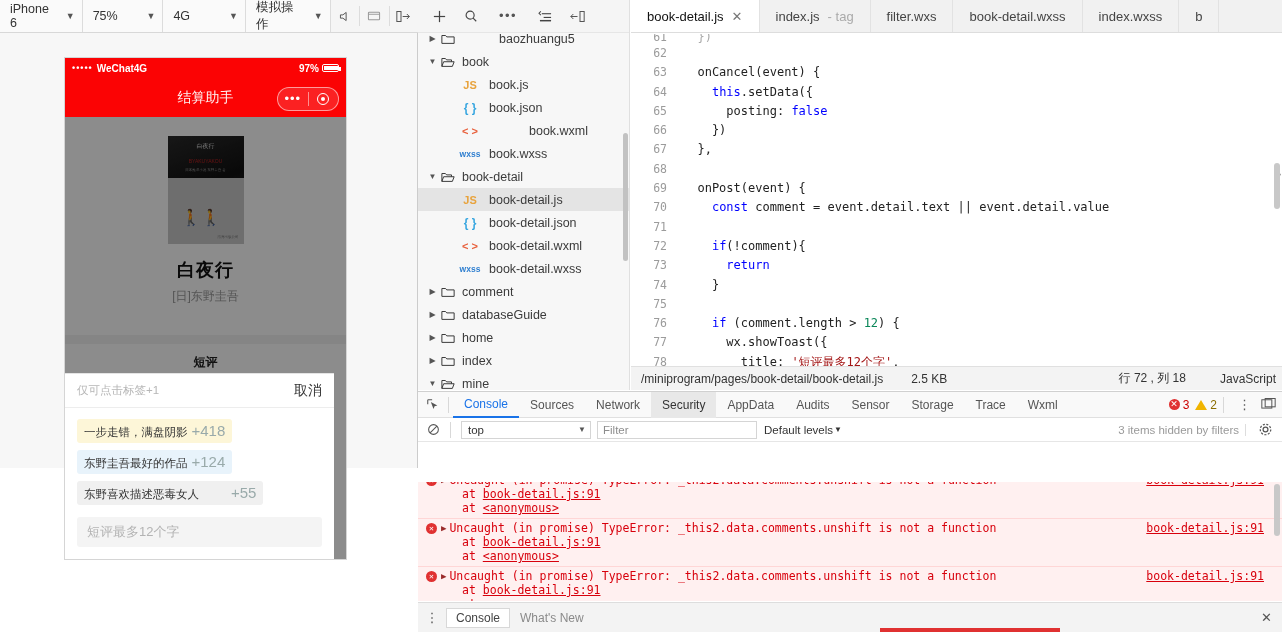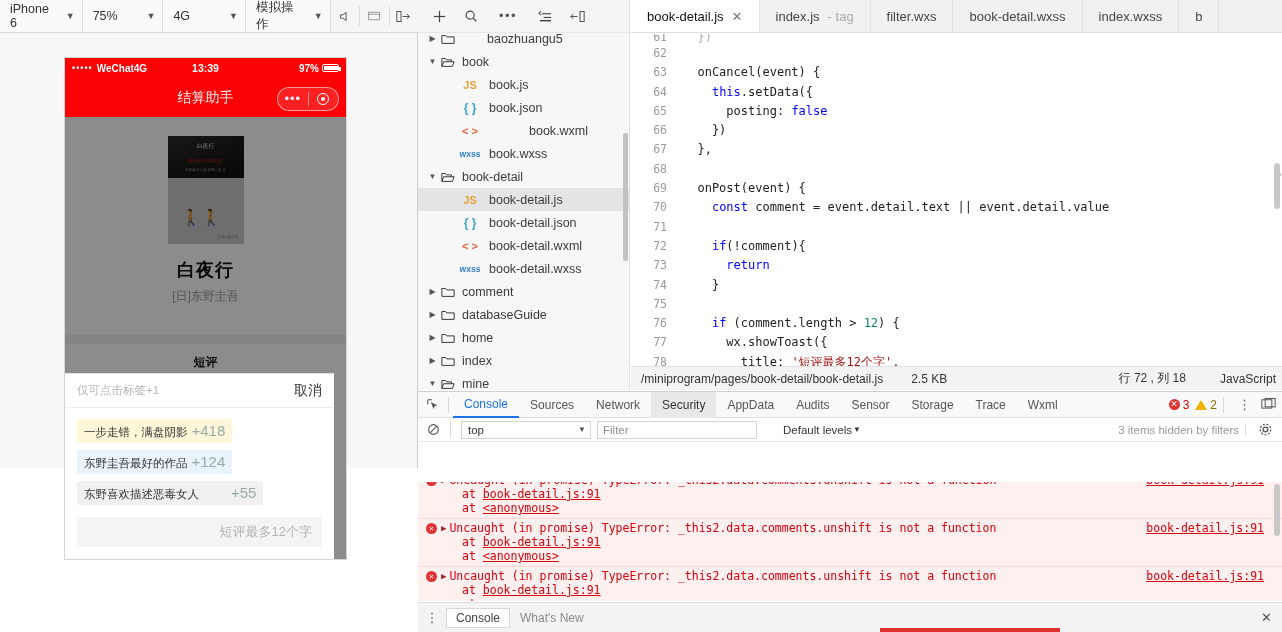--- a/index.html
+++ b/index.html
@@ -117,21 +117,21 @@
   }
   #sheet-head {
     height: 34px; display:flex; align-items:center; justify-content: space-between;
     padding: 0 12px; border-bottom: 1px solid #ededed;
   }
   #sheet-hint { font-size: 11.5px; color:#b6b6b6; }
   #sheet-cancel { font-size: 14px; color:#333; }
   #sheet-tags { padding: 11px 12px 5px 12px; }
   #sheet-input {
     margin: 6px 12px 14px 12px; height: 30px; background:#f4f4f4; border-radius:3px;
-    display:flex; align-items:center; padding: 0 10px; font-size: 13px; color:#b3b3b3;justify-content:flex-end;
+    display:flex; align-items:center; padding: 0 10px; font-size: 13px; color:#b3b3b3;
   }
 
   
   #editor-pane { position:absolute; left:418px; top:0; width:864px; height:632px; background:#fff; }
 
   #explorer {
     position:absolute; left:0; top:0; width: 212px; height: 390px;
     background:#f7f7f7; border-right:1px solid #e0e0e0; overflow:hidden;
   }
   #explorer-toolbar {
@@ -203,21 +203,21 @@
   #dt-kebab { color:#5a5a5a; font-size:13px; letter-spacing:0; padding:0 4px;}
   #dt-dock { color:#5a5a5a; font-size:13px; }
 
   #con-filter { height:24px; display:flex; align-items:center; gap:6px; padding:0 4px;
                 border-bottom:1px solid #e6e6e6; background:#fff; }
   #con-clear { width:22px; display:flex;align-items:center;justify-content:center;color:#5a5a5a;font-size:13px;}
   .con-sel { width:130px; height:18px; border:1px solid #d5d5d5; background:#fff; display:flex;
              align-items:center; justify-content:space-between; padding:0 4px 0 6px; font-size:11.5px;color:#333;}
   #con-filter-input { width:160px; height:18px; border:1px solid #d5d5d5; padding:0 5px;
                       font-size:11.5px; color:#8d8d8d; display:flex; align-items:center;}
-  #con-levels { font-size:11.5px;color:#333; display:flex;align-items:center;gap:1px; margin-left:20px;}
+  #con-levels { font-size:11.5px;color:#333; display:flex;align-items:center;gap:1px; margin-left:1px;}
   #con-hidden { margin-left:auto; font-size:11.5px; color:#9a9a9a; padding-right:6px;
                 border-right:1px solid #ddd; }
   #con-gear { width:26px; display:flex;align-items:center;justify-content:center;color:#5a5a5a;font-size:14px;}
 
   #con-body { position:absolute; left:0; right:0; top:74px; bottom:31px; overflow:hidden;
               font-family:"DejaVu Sans Mono", monospace; font-size:11.5px;margin-top:16px; }
   .err-row { background:#fff0f0; border-bottom:1px solid #ffd6d6; padding:2px 0 3px 0; position:relative; }
   .err-line1 { display:flex; align-items:flex-start; padding-left:6px; color:#d8000c; }
   .err-line1 .tri { color:#9a2a2a; font-size:9px; margin: 2px 3px 0 4px; }
   .err-stack { padding-left: 44px; color:#d8000c; }
@@ -280,21 +280,20 @@
             <polyline points="13,4 16,7 13,10" fill="none" stroke="#555" stroke-width="1.2"></polyline>
           </svg>
       </div>
     </div>
 
     <div id="phone">
 
       <div id="status-bar">
         <span class="dots">•••••</span>
         <span class="carrier">WeChat4G</span>
-        <span class="clock">13:39</span>
         <span class="right">
           <span>97%</span>
           <span class="batt">
               <i></i>
             </span>
         </span>
       </div>
 
       <div id="nav-bar">
         <div id="nav-title">结算助手</div>
@@ -436,21 +435,21 @@
         </div>
       </div>
       <div id="tree">
           <div class="node" style="margin-top: -8px; padding-left: 8px;">
             <span class="arrow">▶</span>
             <span class="folder">
               <svg width="14" height="12" viewBox="0 0 16 13">
                 <path d="M1 11.5V2.5h4.2l1.4 1.6H15v7.4z" fill="none" stroke="#333" stroke-width="1.1"></path>
               </svg>
             </span>
-            <span style="margin-left: 6px; padding-left: 25px;">baozhuangu5</span>
+            <span style="margin-left: 18px; padding-left: 25px;">baozhuangu5</span>
           </div>
           <div class="node" style="padding-left: 8px;">
             <span class="arrow">▼</span>
             <span class="folder">
               <svg width="14" height="12" viewBox="0 0 16 13">
                 <path d="M1 11.5V2.5h4l1.4 1.6H12v2" fill="none" stroke="#333" stroke-width="1.1"></path>
                 <path d="M1 11.5l2-5.3h12l-2 5.3z" fill="none" stroke="#333" stroke-width="1.1"></path>
               </svg>
             </span>
             <span style="margin-left: 6px;">book</span>

